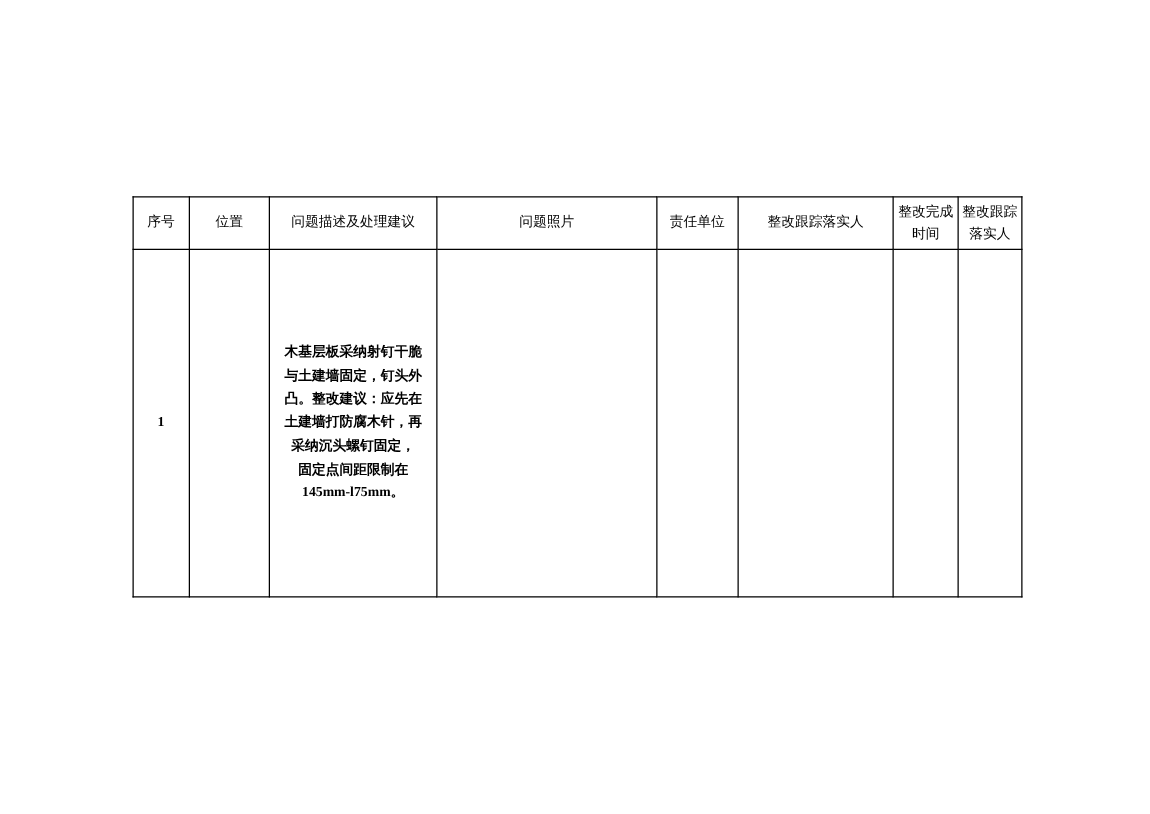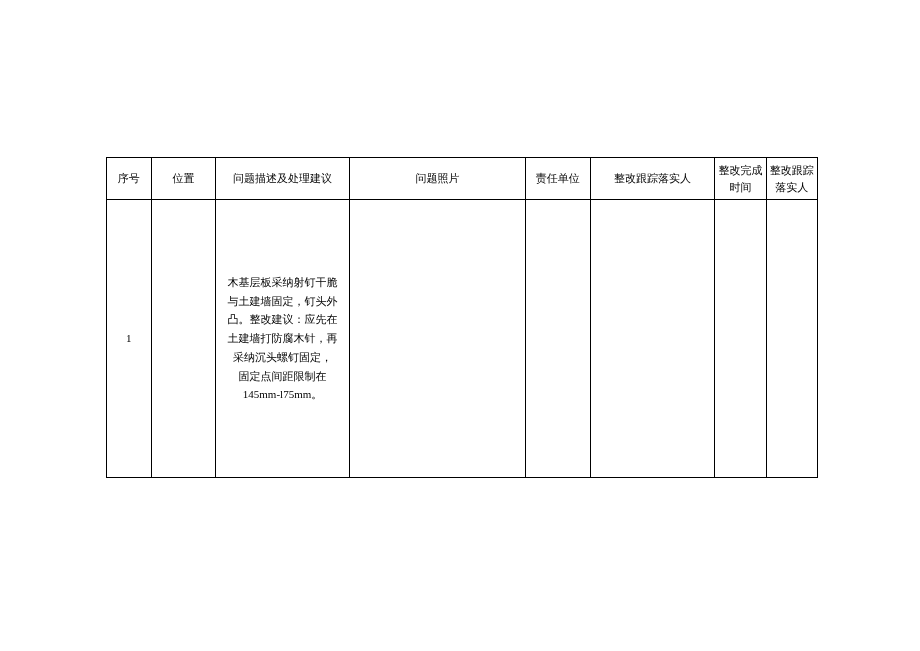--- a/index.html
+++ b/index.html
@@ -41,20 +41,21 @@
     .col-seq { width: 40px; }
     .col-pos { width: 58px; }
     .col-desc { width: 120px; }
     .col-photo1 { width: 158px; }
     .col-resp { width: 58px; }
     .col-photo2 { width: 112px; }
     .col-time { width: 46px; }
     .col-person { width: 46px; }
     .data-row td {
       height: 278px;
+      font-weight: bold;
     }
     .desc-cell {
       padding: 4px 6px;
       line-height: 1.7;
     }
   </style>
 </head>
 <body>
 
 <div class="table-container">

